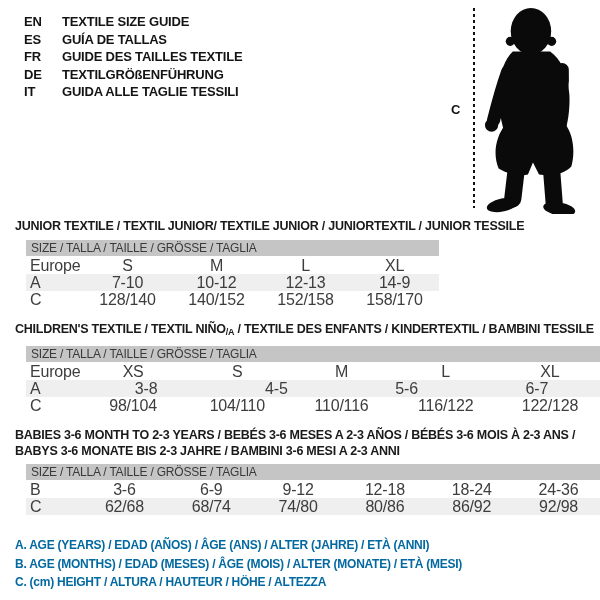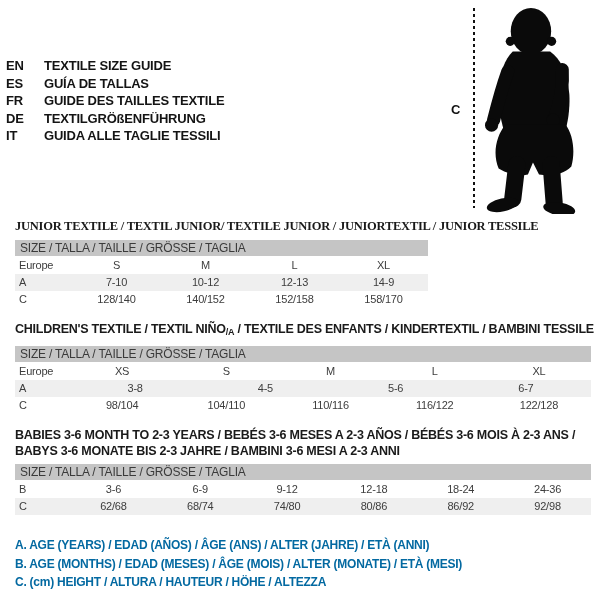--- a/index.html
+++ b/index.html
@@ -2,42 +2,42 @@
 <html><head>
 <meta charset="utf-8">
 <style>
   html,body{margin:0;padding:0;}
   body{
     width:600px;height:600px;background:#ffffff;position:relative;overflow:hidden;
     font-family:"Liberation Sans","DejaVu Sans",sans-serif;
     -webkit-font-smoothing:antialiased;
   }
   
-  .lang-block{position:absolute;left:6px;top:13px;margin-top:44px;}
+  .lang-block{position:absolute;left:24px;top:13px;}
   .lang-row{display:flex;font-weight:bold;font-size:13px;line-height:17.6px;
     color:#141414;letter-spacing:-0.2px;}
   .lang-code{width:38px;flex:0 0 38px;}
   
   .figure-wrap{position:absolute;left:445px;top:0;width:155px;height:220px;}
   .measure-line{position:absolute;left:28px;top:8px;width:2px;height:200px;
     background:repeating-linear-gradient(to bottom,#111 0 3px,transparent 3px 6px);}
   .measure-label{position:absolute;left:6px;top:102px;font-weight:bold;font-size:13px;color:#111;}
   .baby-svg{position:absolute;left:35px;top:5px;}
   
   .sec-title{position:absolute;left:15px;font-weight:bold;font-size:12.5px;
     color:#1a1a1a;letter-spacing:-0.25px;line-height:15.5px;white-space:nowrap;}
   .sec-title sub{font-size:9px;vertical-align:-2px;}
   
-  .size-table{position:absolute;left:15px;}
+  .size-table{position:absolute;left:26px;}
   .t-narrow{width:413px;}
   .t-wide{width:576px;}
   .size-head{height:16px;line-height:16px;background:#c5c5c5;color:#3a3a3a;
     font-size:12px;padding-left:5px;letter-spacing:-0.2px;margin-bottom:1px;
     box-sizing:border-box;}
-  .t-row{display:flex;height:17px;line-height:17px;font-size:11px;color:#3d3d3d;
+  .t-row{display:flex;height:17px;line-height:17px;font-size:16px;color:#3d3d3d;
     letter-spacing:-0.2px;}
   .t-row.shaded{background:#efefef;}
   .cell-label{flex:0 0 57px;text-align:left;padding-left:4px;box-sizing:border-box;}
   .t-wide .cell-label{flex-basis:55px;}
   .cell{flex:1;text-align:center;}
   
   .footnotes{position:absolute;left:15px;top:536px;}
   .footnote{font-weight:bold;font-size:12px;line-height:18.5px;color:#0369a1;
     letter-spacing:-0.25px;white-space:nowrap;}
 </style>
@@ -82,21 +82,21 @@
       <circle cx="72" cy="114" r="6.5"></circle>
       <path d="M25,118 C15,130 12,148 18,162 C28,168 40,170 47,168 L52,156 L58,168 C70,170 82,168 90,160 C94,146 92,128 84,118 Z"></path>
       <path d="M36,158 L32,192" fill="none" stroke="#0a0a0a" stroke-width="17" stroke-linecap="round"></path>
       <path d="M70,158 L73,196" fill="none" stroke="#0a0a0a" stroke-width="17" stroke-linecap="round"></path>
       <ellipse cx="22" cy="198" rx="16" ry="6.5" transform="rotate(-12 22 198)"></ellipse>
       <ellipse cx="78" cy="202" rx="16" ry="6.5" transform="rotate(10 78 202)"></ellipse>
     </g>
   </svg>
 </div>
 
-<div class="sec-title" style="top:219px;font-family:Liberation Serif, serif;">JUNIOR TEXTILE / TEXTIL JUNIOR/ TEXTILE JUNIOR / JUNIORTEXTIL / JUNIOR TESSILE</div>
+<div class="sec-title" style="top:219px;">JUNIOR TEXTILE / TEXTIL JUNIOR/ TEXTILE JUNIOR / JUNIORTEXTIL / JUNIOR TESSILE</div>
 <div class="size-table t-narrow" style="top:240px;">
   <div class="size-head">SIZE / TALLA / TAILLE / GRÖSSE / TAGLIA</div>
   <div class="t-row">
     <span class="cell-label">Europe</span>
     <span class="cell">S</span>
     <span class="cell">M</span>
     <span class="cell">L</span>
     <span class="cell">XL</span>
   </div>
   <div class="t-row shaded">

